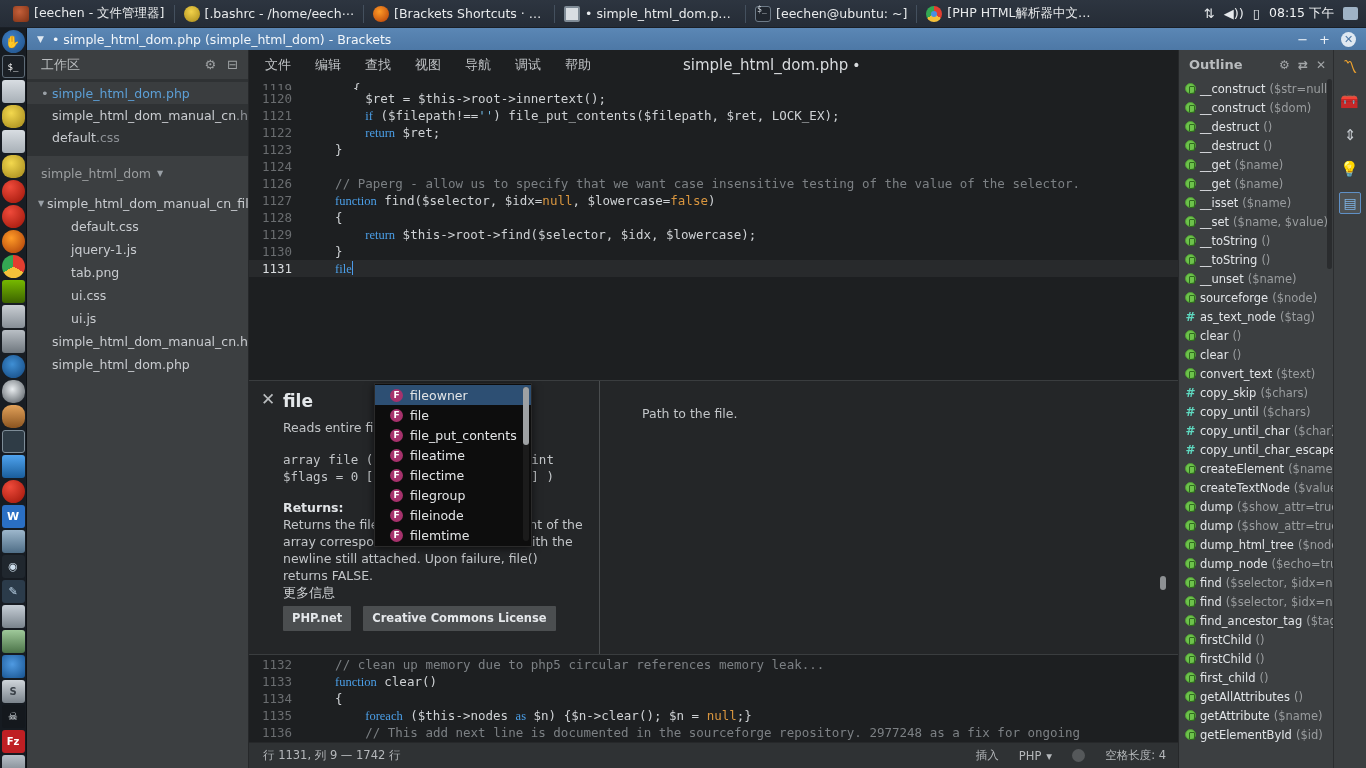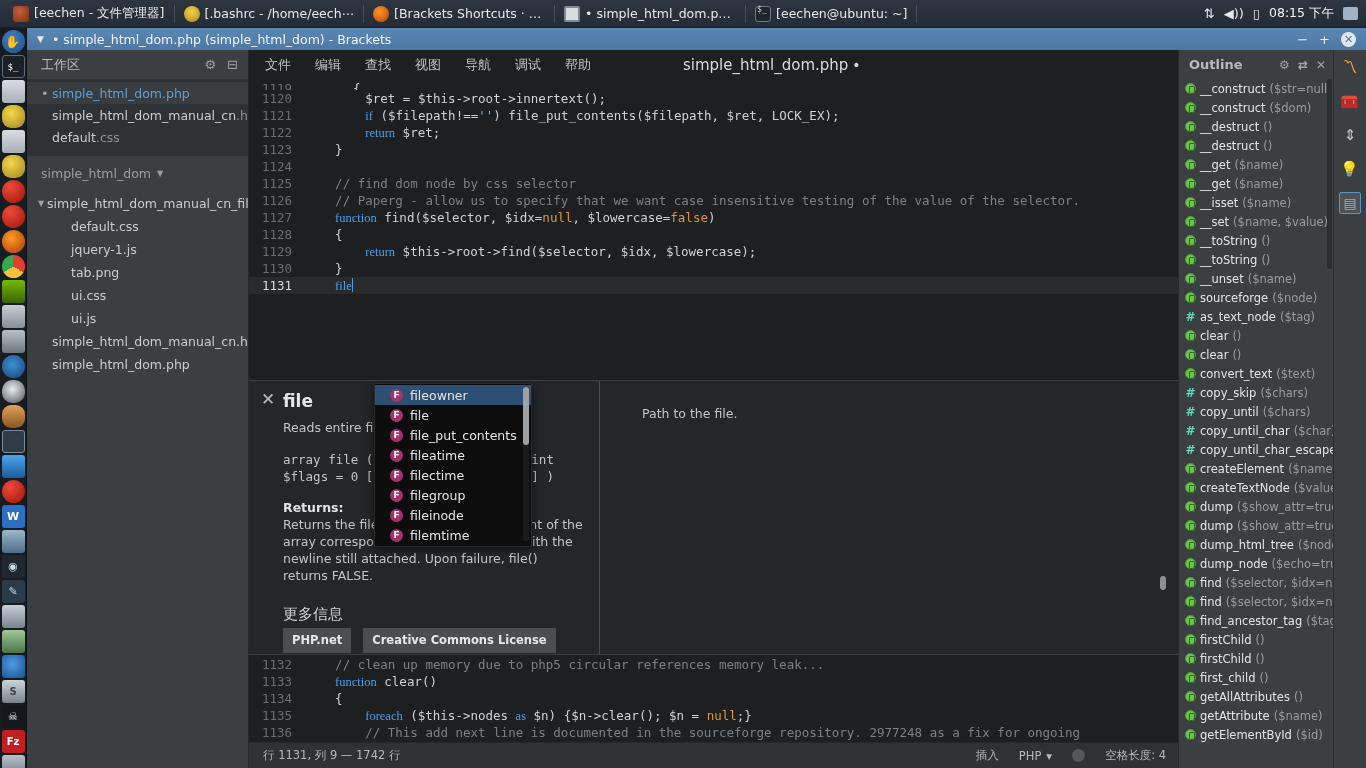--- a/index.html
+++ b/index.html
@@ -207,21 +207,21 @@
   }
   .doc-title { font-size: 17px; color: #e4e7ea; font-weight: bold; margin-bottom: 9px; }
   .doc-sum { font-size: 12.5px; line-height: 17px; color: #c2c5c8; }
   .doc-sig {
     font-family: "DejaVu Sans Mono", monospace;
     font-size: 12.5px; line-height: 17px;
     color: #c2c5c8; margin-top: 15px; white-space: pre-wrap;
   }
   .doc-ret-h { font-weight: bold; color: #e0e3e6; margin-top: 14px; font-size: 12.5px; }
   .doc-ret { font-size: 12.5px; line-height: 17px; color: #c2c5c8; }
-  .doc-more { margin-top: 22px; font-size: 15px; color: #cfd2d5; }
+  .doc-more { font-size: 13px; color: #cfd2d5; }
   .doc-links { display: flex; gap: 12px; margin-top: 5px; }
   .doc-link {
     background: #4b4e50; color: #e4e7ea;
     font-size: 11.5px; font-weight: bold;
     padding: 4px 9px; border-radius: 1px;
     cursor: pointer;
   }
   .doc-divider { width: 1px; background: #4a4d4f; }
   .doc-right { flex: 1; padding: 22px 0 0 28px; position: relative; }
   .doc-param-name { font-size: 12.5px; font-weight: bold; color: #dfe2e5; }
@@ -347,20 +347,24 @@
   <div class="tb-item">
     <span class="tb-ico ico-win"></span>
     <span class="tb-label">• simple_html_dom.ph⋯</span>
   </div>
   <div class="tb-sep"></div>
   <div class="tb-item">
     <span class="tb-ico ico-term"></span>
     <span class="tb-label">[eechen@ubuntu: ~]</span>
   </div>
   <div class="tb-sep"></div>
+  <div class="tb-item">
+    <span class="tb-ico ico-chrome"></span>
+    <span class="tb-label">[PHP HTML解析器中文…</span>
+  </div>
   <div class="tb-right">
     <span class="tb-sys-ico">⇅</span>
     <span class="tb-sys-ico">◀))</span>
     <span class="tb-sys-ico">▯</span>
     <span class="tb-clock">08:15 下午</span>
     <span class="tb-tray-sq"></span>
   </div>
 </div>
 
 <div class="dock">
@@ -503,21 +507,20 @@
         <div class="code-line"><span class="ln">1120</span><span class="ctext"><span class="k-fn">        $ret = $this-&gt;root-&gt;innertext();</span></span></div>
 
         <div class="code-line"><span class="ln">1121</span><span class="ctext"><span class="k-fn">        </span><span class="k-kw">if</span><span class="k-fn"> ($filepath!==</span><span class="k-st">''</span><span class="k-fn">) file_put_contents($filepath, $ret, LOCK_EX);</span></span></div>
 
         <div class="code-line"><span class="ln">1122</span><span class="ctext"><span class="k-fn">        </span><span class="k-kw">return</span><span class="k-fn"> $ret;</span></span></div>
 
         <div class="code-line"><span class="ln">1123</span><span class="ctext k-fn">    }</span></div>
 
         <div class="code-line"><span class="ln">1124</span><span class="ctext"></span></div>
 
-        <div class="code-line"><span class="ln">1125</span><span class="ctext k-cm">    // find dom node by css selector</span></div>
 
         <div class="code-line"><span class="ln">1126</span><span class="ctext k-cm">    // Paperg - allow us to specify that we want case insensitive testing of the value of the selector.</span></div>
 
         <div class="code-line"><span class="ln">1127</span><span class="ctext"><span class="k-fn">    </span><span class="k-kw">function</span><span class="k-fn"> find($selector, $idx=</span><span class="k-at">null</span><span class="k-fn">, $lowercase=</span><span class="k-at">false</span><span class="k-fn">)</span></span></div>
 
         <div class="code-line"><span class="ln">1128</span><span class="ctext k-fn">    {</span></div>
 
         <div class="code-line"><span class="ln">1129</span><span class="ctext"><span class="k-fn">        </span><span class="k-kw">return</span><span class="k-fn"> $this-&gt;root-&gt;find($selector, $idx, $lowercase);</span></span></div>
 
         <div class="code-line"><span class="ln">1130</span><span class="ctext k-fn">    }</span></div>

